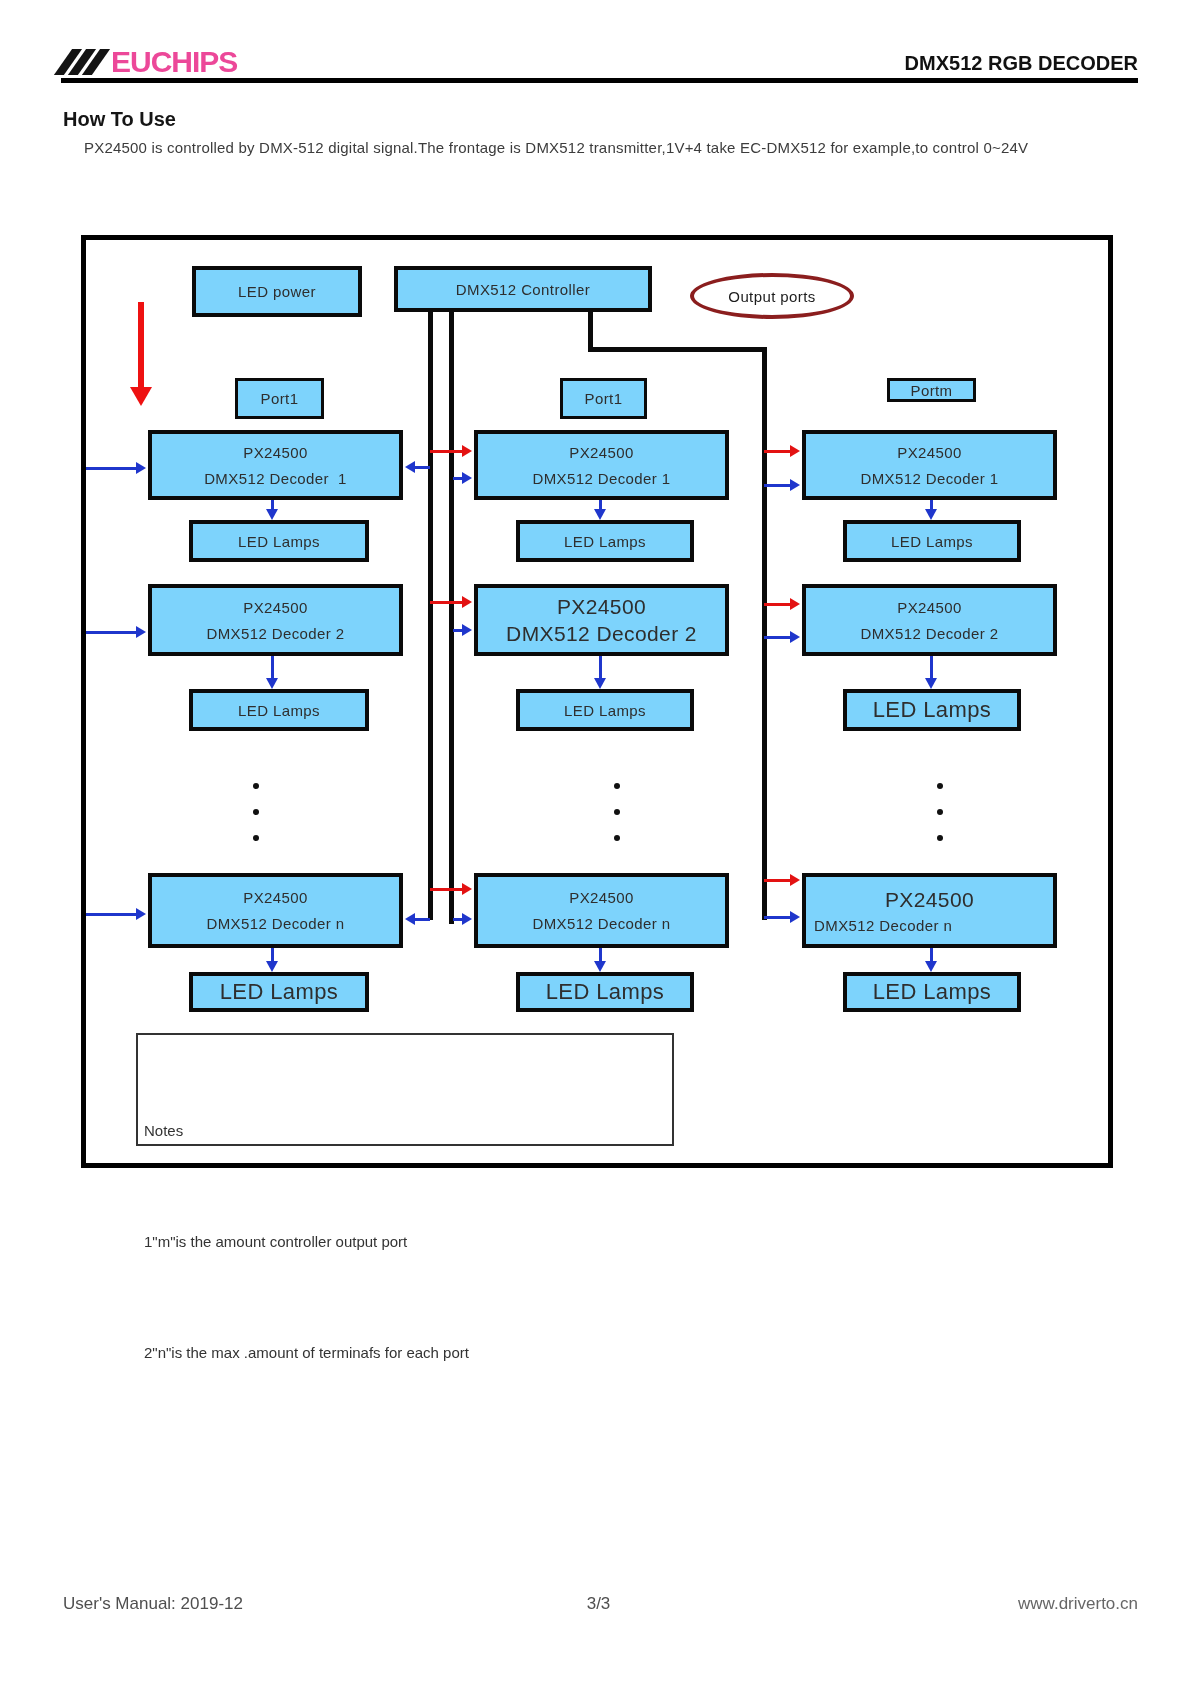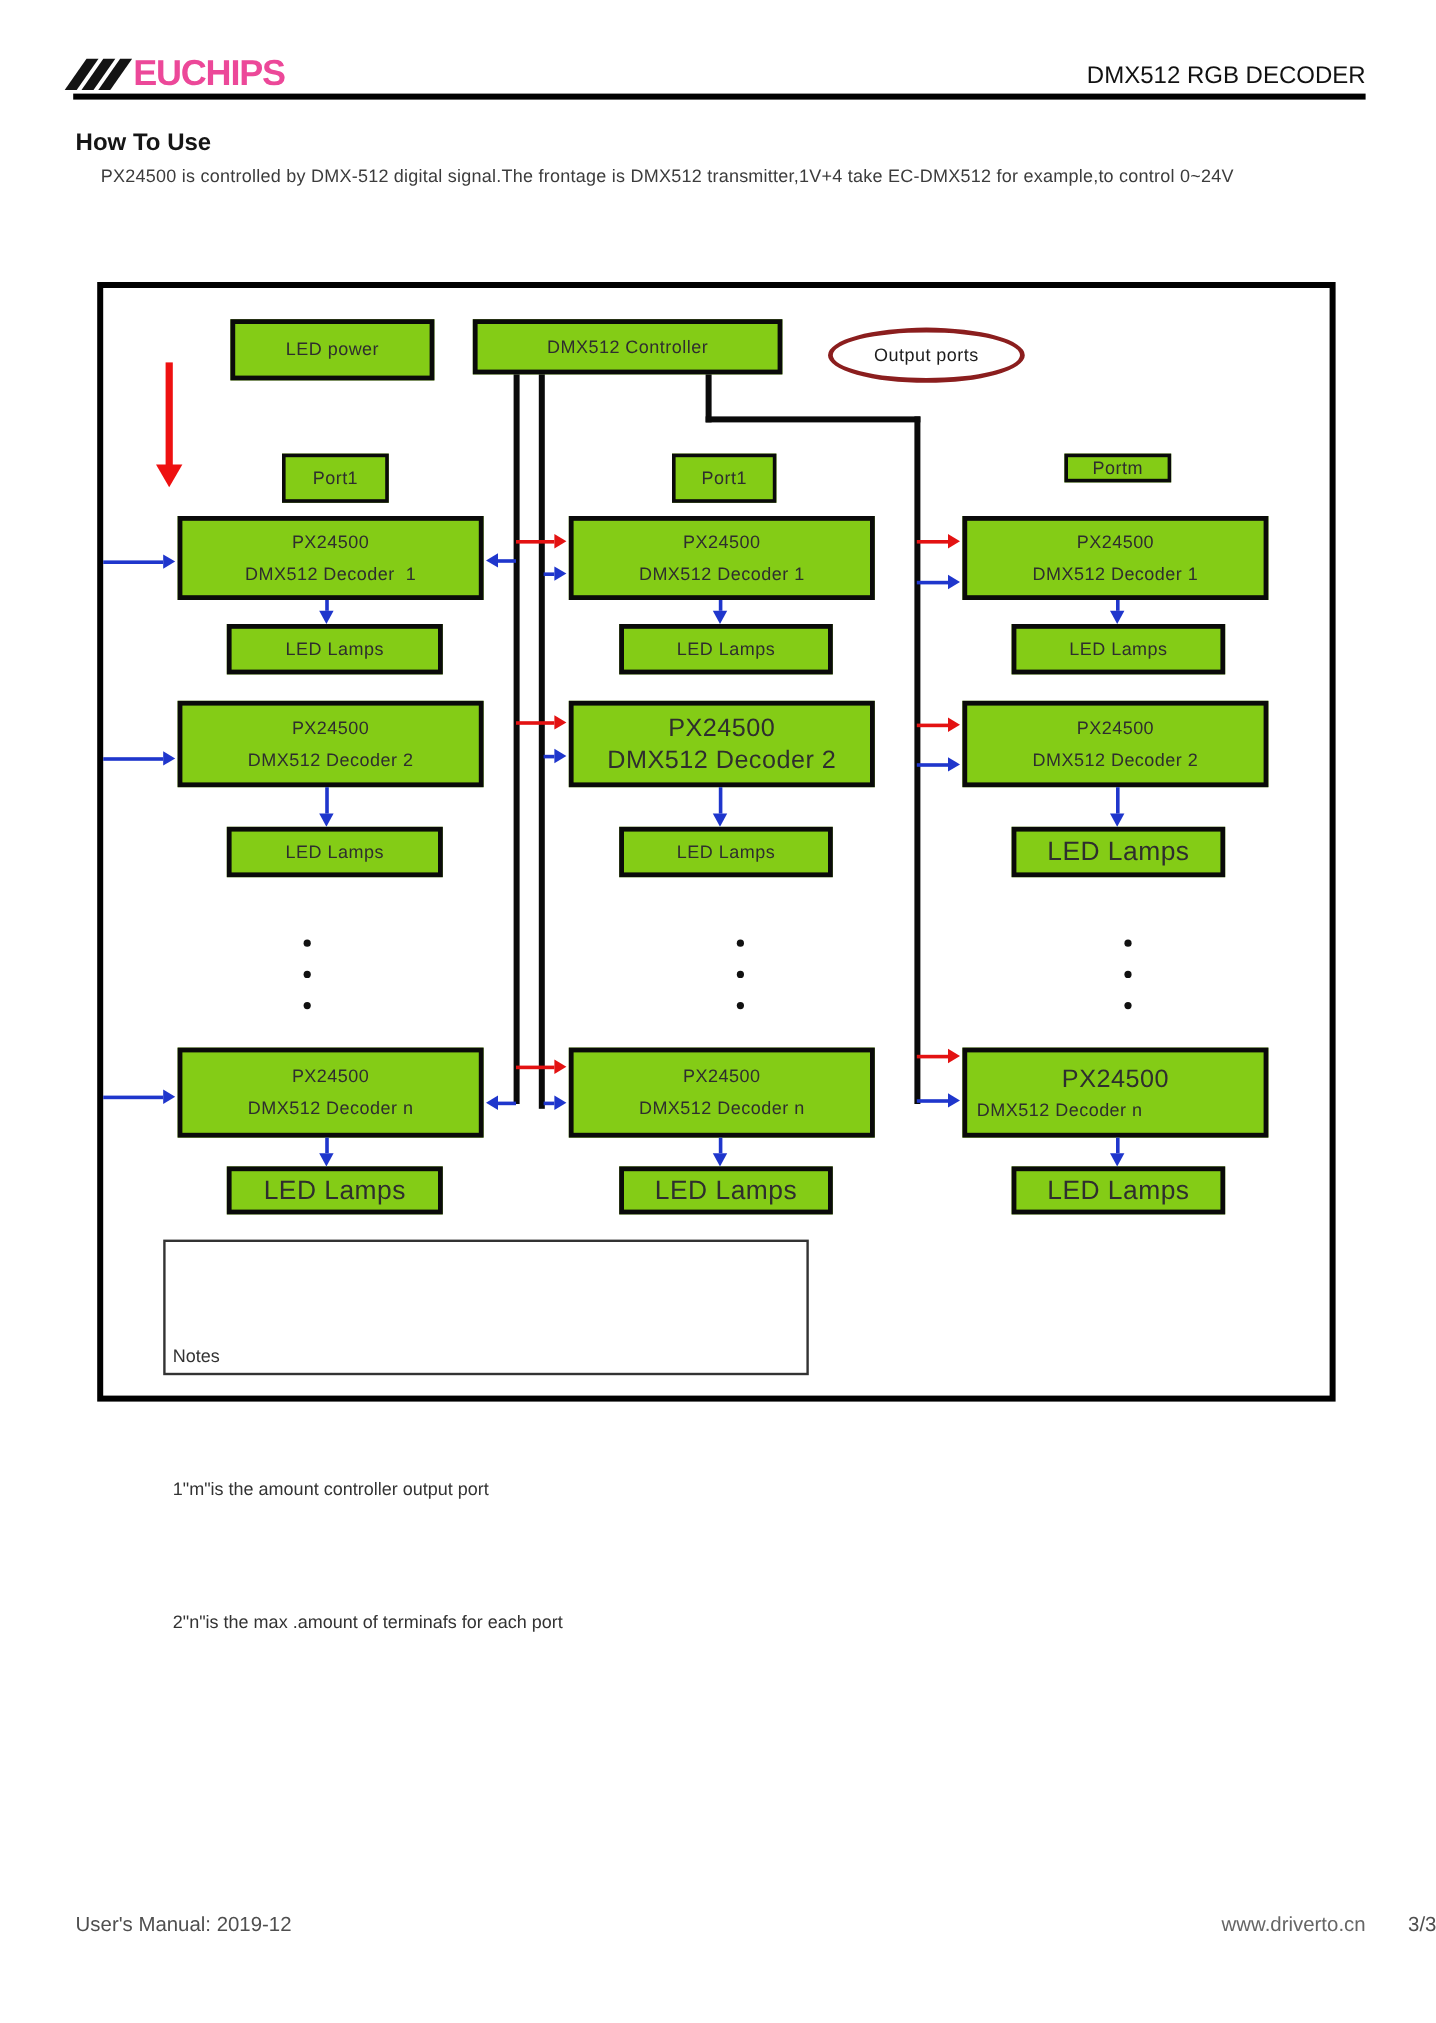--- a/index.html
+++ b/index.html
@@ -5,30 +5,30 @@
   html,body{margin:0;padding:0;background:#888;}
   .page{
     position:relative;width:1197px;height:1686px;margin:0 auto;background:#ffffff;
     font-family:"Liberation Sans",sans-serif;color:#2f2f2f;overflow:hidden;
   }
   
   .logo{position:absolute;left:63px;top:46px;display:flex;align-items:center;height:32px;}
   .logo-marks{display:inline-flex;margin-right:6px;}
   .logo-marks i{display:inline-block;width:10px;height:26px;background:#141414;transform:skewX(-35deg);margin-right:4px;}
   .logo-text{font-size:30px;font-weight:bold;color:#ec4899;letter-spacing:-1px;}
-  .header-title{position:absolute;right:59px;top:52px;font-size:20px;font-weight:normal;color:#111;margin-left:32px;}
+  .header-title{position:absolute;right:59px;top:52px;font-size:20px;font-weight:bold;color:#111;margin-left:32px;}
   .rule{position:absolute;left:61px;top:78px;width:1077px;height:5px;background:#000;}
   
   .h2{position:absolute;left:63px;top:108px;font-size:20px;font-weight:600;color:#151515;}
   .para{position:absolute;left:84px;font-size:15px;color:#3c3c3c;letter-spacing:0.2px;white-space:pre;}
   .para.l1{top:139px;}
   .para.l2{top:166px;}
   
   .diagram{position:absolute;left:81px;top:235px;width:1032px;height:933px;border:5px solid #000;box-sizing:border-box;}
-  .bx{position:absolute;border:4px solid #0a0a0a;background:#84cc16;display:flex;align-items:center;justify-content:center;
+  .bx{position:absolute;border:4px solid #0a0a0a;background:#7dd3fc;display:flex;align-items:center;justify-content:center;
       text-align:center;font-size:15px;color:#2e2e2e;letter-spacing:0.4px;box-sizing:border-box;}
   .bx.port{border-width:3px;}
   .bx.two{flex-direction:column;gap:11px;line-height:1;}
   .bx.two span{white-space:pre;}
   .bx .bigtxt{font-size:21px;}
   .bx.biglamps{font-size:22px;}
   .bx.mix{align-items:stretch;}
   .bx.mix .c{text-align:center;}
   .bx.mix .lft{text-align:left;padding-left:8px;}
   .notes{position:absolute;border:2px solid #333;background:#fff;font-size:15px;color:#333;
@@ -44,21 +44,21 @@
   .ar.h.r::after{content:"";position:absolute;right:-10px;top:-5px;border:6px solid transparent;border-left:10px solid currentColor;border-right:0;}
   .ar.h.l::after{content:"";position:absolute;left:-10px;top:-5px;border:6px solid transparent;border-right:10px solid currentColor;border-left:0;}
   .ar.v.d::after{content:"";position:absolute;bottom:-11px;left:-5px;border:6px solid transparent;border-top:11px solid currentColor;border-bottom:0;}
   .red{color:#e31212;}
   .blue{color:#1f36cc;}
   .bigred{position:absolute;left:52px;top:62px;width:6px;height:86px;background:#ee1111;}
   .bigred::after{content:"";position:absolute;bottom:-18px;left:-8px;border:11px solid transparent;border-top:19px solid #ee1111;border-bottom:0;}
   
   .footer{position:absolute;left:0;top:1594px;width:100%;font-size:17px;color:#4f4f4f;}
   .footer .fl{position:absolute;left:63px;}
-  .footer .fc{position:absolute;left:0;width:100%;text-align:right;}
+  .footer .fc{position:absolute;left:0;width:100%;text-align:center;}
   .footer .fr{position:absolute;right:59px;color:#666;}
 </style>
 </head>
 <body>
 
 <div class="page">
 
   <div class="logo">
     <span class="logo-marks">
         <i></i>

